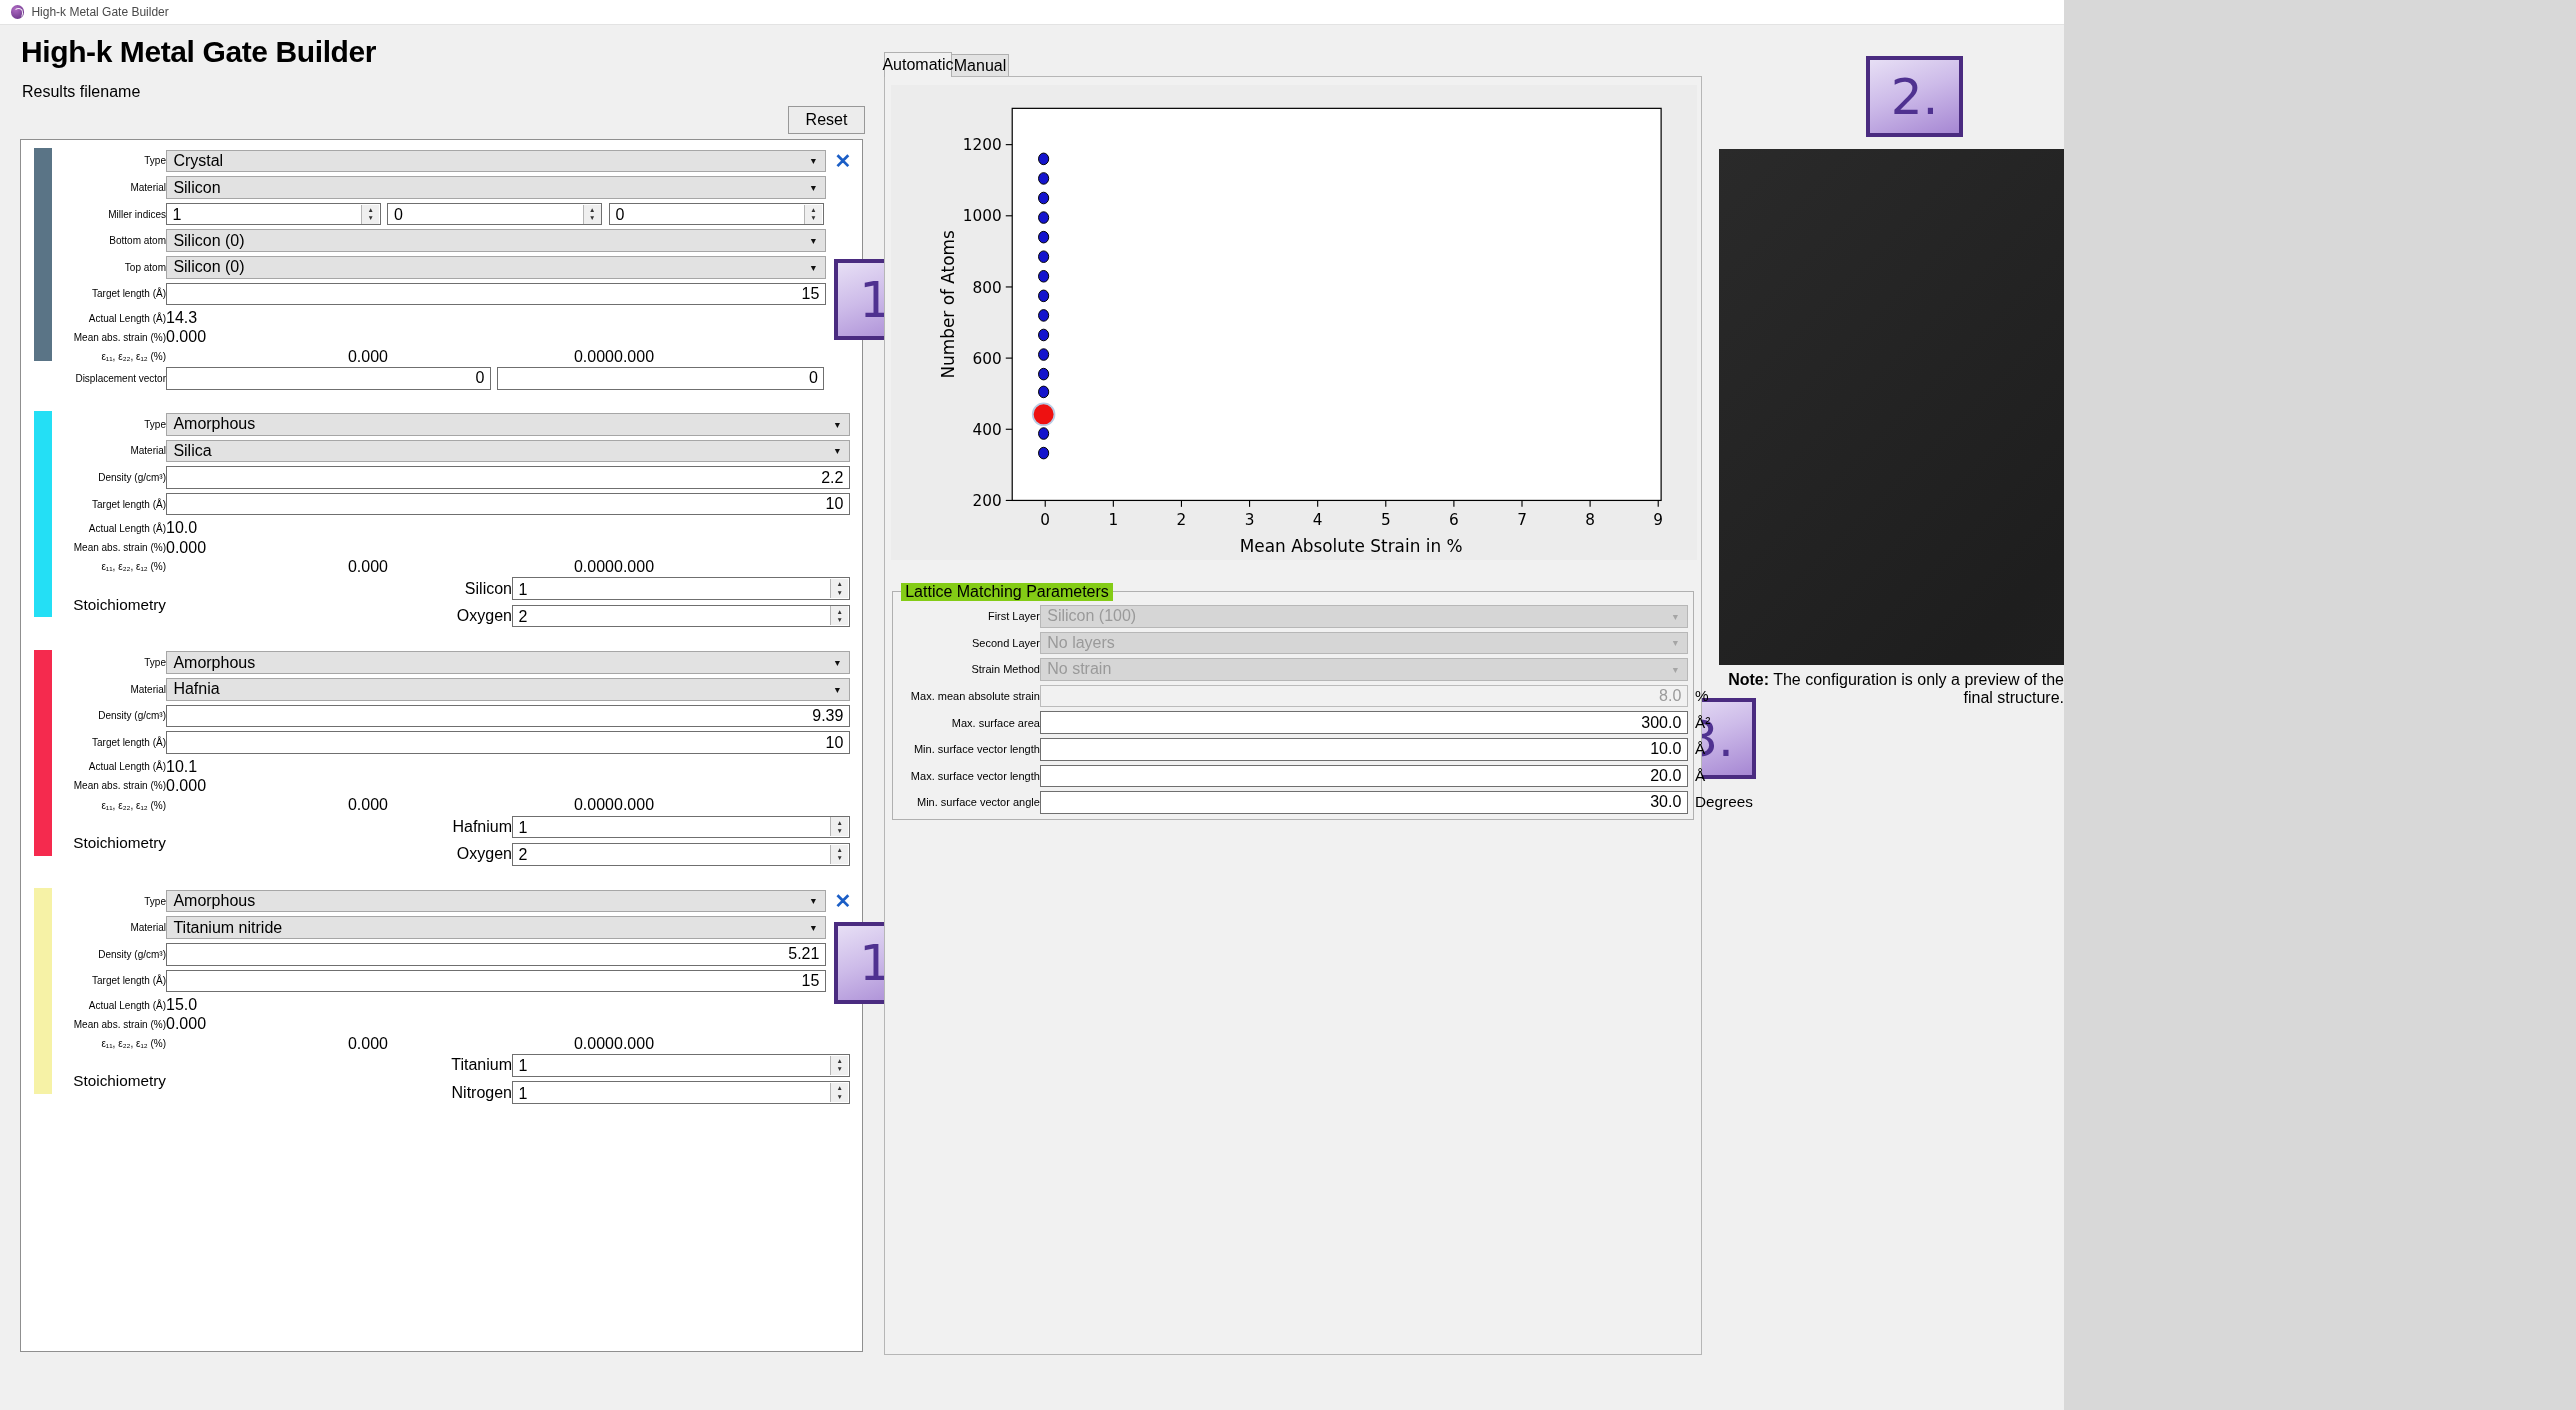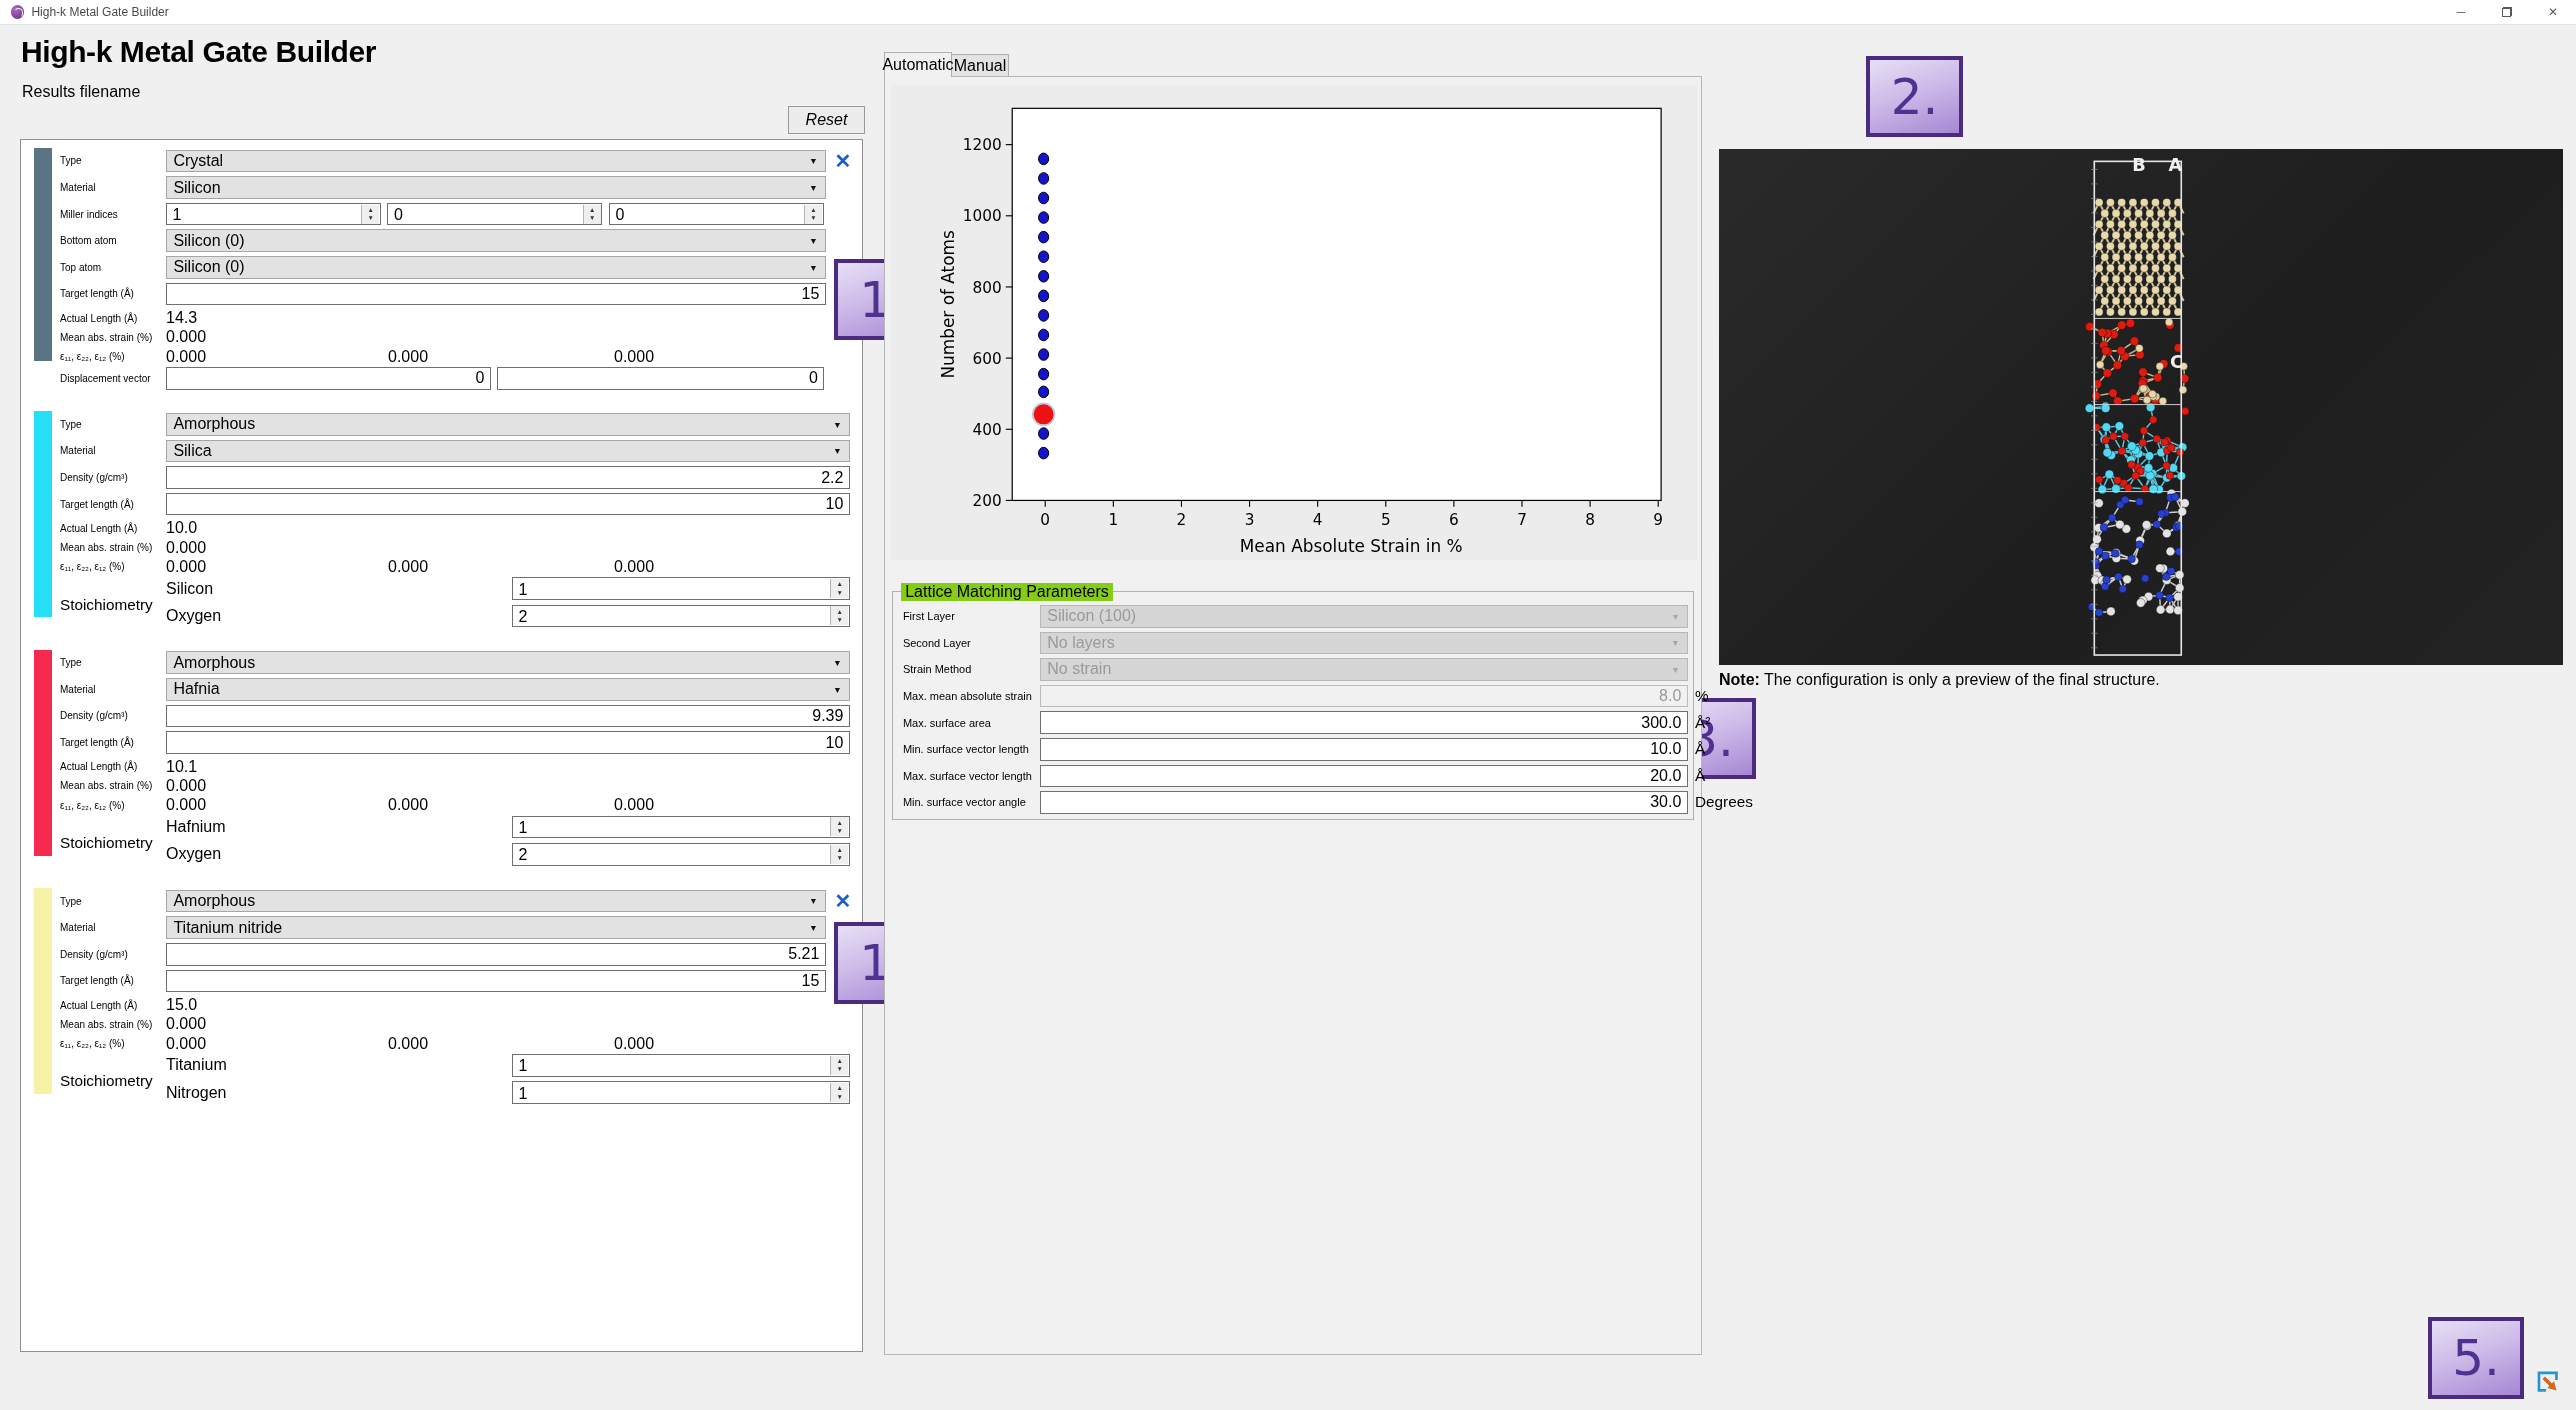--- a/index.html
+++ b/index.html
@@ -1,37 +1,37 @@
 <!DOCTYPE html>
 <html style="font-size:13px"><head>
 <meta charset="utf-8">
 <style>
   html,body{margin:0;padding:0;background:#d8d8d8;}
-  #root{position:relative;width:2576px;height:1410px;background:#f0f0f0;
-        font-family:"Liberation Sans",sans-serif;color:#000;overflow:hidden;}
+  #root{position:relative;width:2064px;height:1410px;background:#f0f0f0;
+        font-family:"Liberation Sans",sans-serif;color:#000;overflow:hidden;text-align:right;}
   
   #titlebar{position:absolute;left:0;top:0;width:2576px;height:24px;background:#ffffff;
             display:flex;align-items:center;border-bottom:0.8px solid #e3e3e3;}
   #appicon{width:13.7px;height:13.7px;border-radius:50%;margin:0 7.2px 0 10.5px;
            background:radial-gradient(circle at 35% 30%,#b06cc4,#5d2a7e);position:relative;}
   #appicon:after{content:"";position:absolute;left:3.2px;top:3.2px;width:7.2px;height:7.2px;
            border:1.3px solid rgba(255,255,255,.9);border-left-color:transparent;border-bottom-color:transparent;border-radius:50%;}
   #wintitle{font-size:12px;color:#4a4a4a;}
   #wincontrols{margin-left:auto;display:flex;height:24px;}
   .wbtn{width:46px;height:24px;display:flex;align-items:center;justify-content:center;color:#5a5a5a;font-size:12px;}
   .restore-glyph{position:relative;width:9.7px;height:9.7px;}
   .restore-glyph .r1{position:absolute;right:0;top:0;width:7.2px;height:7.2px;border:0.8px solid #5a5a5a;background:#fff;}
   .restore-glyph .r2{position:absolute;left:0;bottom:0;width:7.2px;height:7.2px;border:0.8px solid #5a5a5a;background:#fff;}
   
   #pagetitle{position:absolute;left:21px;top:35px;font-size:30px;font-weight:bold;letter-spacing:-0.4px;}
   #results-label{position:absolute;left:22px;top:83px;font-size:16px;}
   #results-input{position:absolute;left:94px;top:77px;width:772px;height:26px;background:#fff;
        border:0.8px solid #6f6f6f;font-size:16px;display:flex;align-items:center;padding-left:6.4px;box-sizing:border-box;}
   .btn{background:#ececec;border:0.8px solid #989898;font-size:16px;display:flex;align-items:center;justify-content:center;}
-  #reset-btn{position:absolute;left:788px;top:106px;width:75px;height:26px;font-style:italic;}
+  #reset-btn{position:absolute;left:788px;top:106px;width:75px;height:26px;}
   
   #layers-panel{position:absolute;left:20px;top:139px;width:843px;height:1213px;background:#fff;
        border:0.8px solid #8f8f8f;box-sizing:border-box;overflow:hidden;}
   .section{position:relative;padding:9.7px 0 9.7px 0;}
   .secbar{position:absolute;left:13px;top:8px;width:17.7px;}
   .row{display:flex;align-items:center;height:22.6px;margin:0 0 4px 39px;font-size:16px;}
   .row.textrow{height:17.7px;margin-bottom:1.6px;}
   .row .lbl{width:106px;font-size:10px;flex:none;}
   .combo{height:22.6px;box-sizing:border-box;background:#e2e2e2;border:0.8px solid #a6a6a6;
          display:flex;align-items:center;position:relative;flex:none;}

